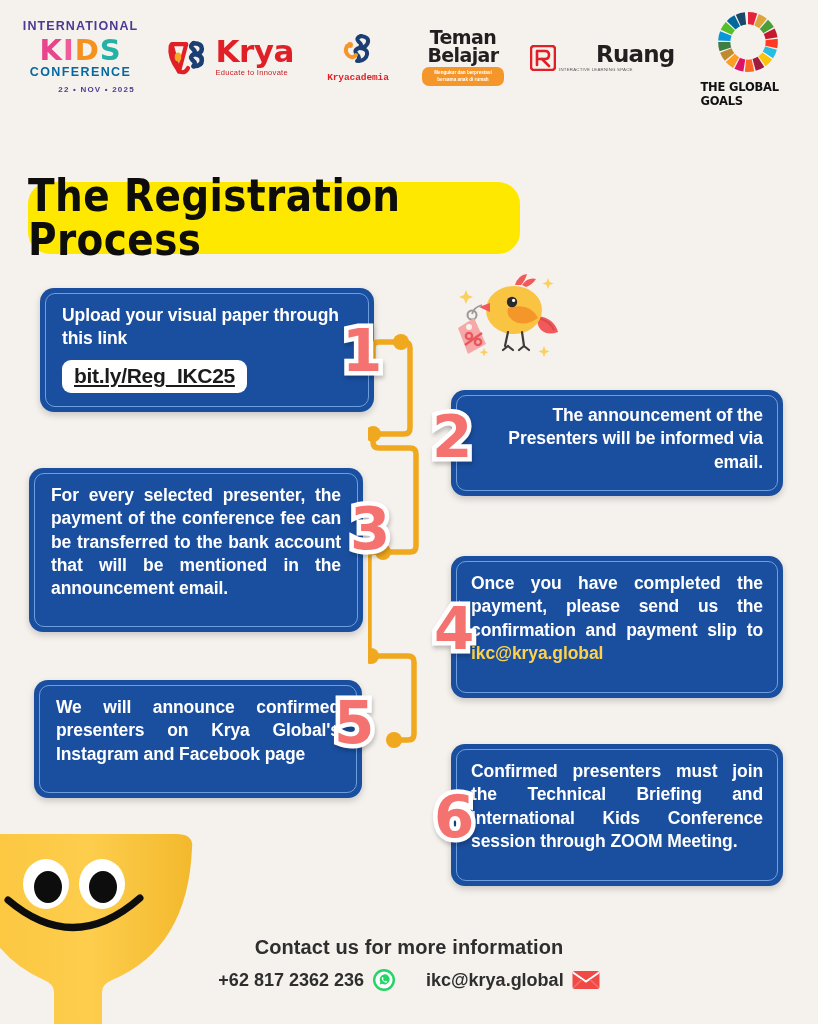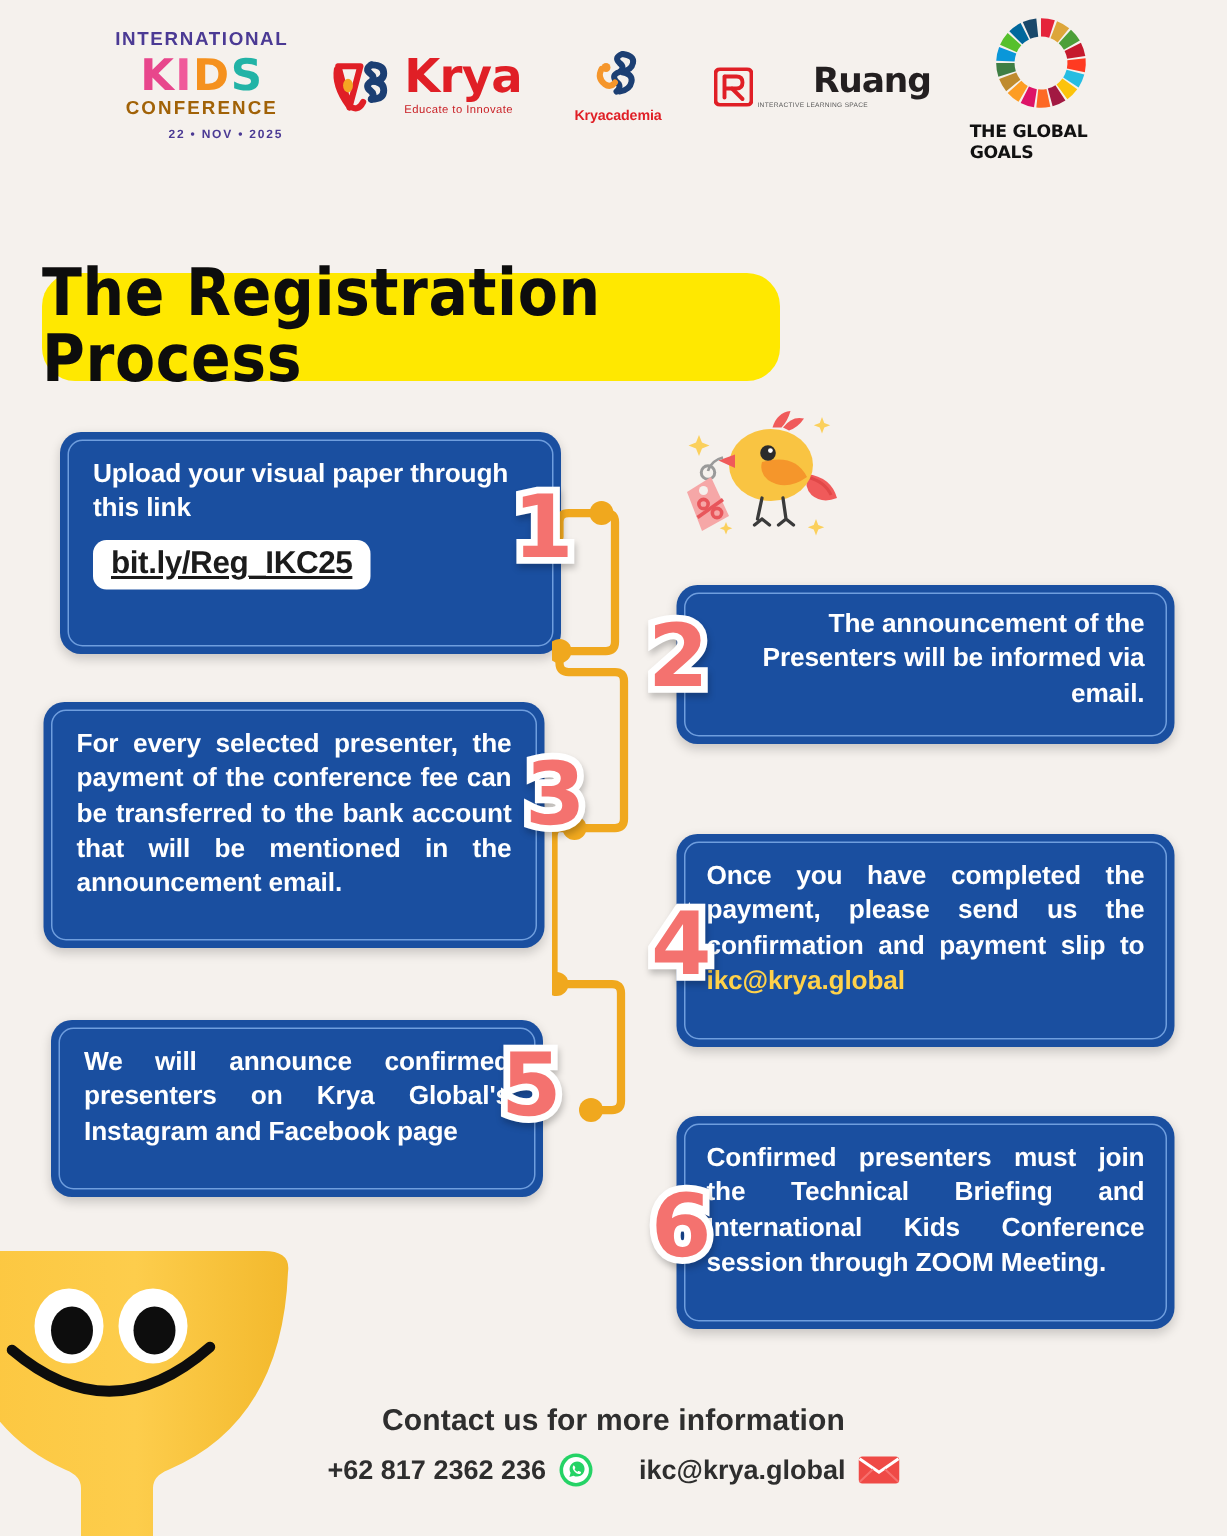--- a/index.html
+++ b/index.html
@@ -62,21 +62,21 @@
     font-family: "DejaVu Sans", sans-serif;
   }
   .ikc-kids .k { color: #e8468c; }
   .ikc-kids .i { color: #f05a9b; }
   .ikc-kids .d { color: #f5911e; }
   .ikc-kids .s { color: #22b3a6; }
   .ikc-conf {
     font-size: 12.5px;
     font-weight: bold;
     letter-spacing: 1.4px;
-    color: #a16207;
+    color: #0369a1;
     text-align: center;
     line-height: 1.1;
   }
   .ikc-date {
     font-size: 8px;
     font-weight: bold;
     letter-spacing: 1.2px;
     color: #4b3a94;
     text-align: center;
     margin-top: 5px;
@@ -104,20 +104,21 @@
 
   
   .kac-logo { width: 76px; }
   .kac-mark { width: 34px; height: 36px; }
   .kac-text {
     font-size: 9.5px;
     font-weight: bold;
     color: #e01f26;
     margin-top: 4px;
     letter-spacing: -0.1px;
+    font-family: Liberation Mono, monospace;
   }
 
   
   .tb-logo { width: 82px; }
   .tb-l1, .tb-l2 {
     font-size: 19px;
     font-weight: bold;
     color: #231f20;
     line-height: 0.95;
     letter-spacing: -0.6px;
@@ -336,20 +337,27 @@
     <div class="logo kac-logo">
       <svg class="kac-mark" viewBox="0 0 34 36">
         <path d="M20 4 q8 1 7 6 t-8 6 q8 1 7 6.5 t-8 6.5" fill="none" stroke="#1c3f73" stroke-width="4" stroke-linecap="round"></path>
         <path d="M20 4 q-6 2 -2 6 q4 3 0 6 q-6 2 -2 6.5 q4 3 0 6.5" fill="none" stroke="#1c3f73" stroke-width="4" stroke-linecap="round"></path>
         <path d="M6 14 q-3 6 2 10 q4 3 7 -1" fill="none" stroke="#f5962b" stroke-width="4" stroke-linecap="round"></path>
         <circle cx="9" cy="13" r="3" fill="#f5962b"></circle>
       </svg>
       <div class="kac-text">Kryacademia</div>
     </div>
 
+    <div class="logo tb-logo">
+      <div class="tb-l1">Teman</div>
+      <div class="tb-l2">Belajar</div>
+      <div class="tb-pill">
+        <div class="tb-sub">Mengukur dan berprestasi bersama anak di rumah</div>
+      </div>
+    </div>
 
     <div class="logo ruang-logo">
       <svg class="ruang-mark" viewBox="0 0 26 26">
         <rect x="1" y="1" width="24" height="24" rx="3" fill="none" stroke="#e01f26" stroke-width="2.6"></rect>
         <path d="M7 6 L7 20" stroke="#e01f26" stroke-width="2.6" stroke-linecap="round"></path>
         <path d="M7 6 L15 6 q4 0 4 4 t-4 4 L7 14" fill="none" stroke="#e01f26" stroke-width="2.6" stroke-linejoin="round"></path>
         <path d="M12 14 L19 21" stroke="#e01f26" stroke-width="2.6" stroke-linecap="round"></path>
       </svg>
       <div class="ruang-right">
         <div class="ruang-word">Ruang</div>
@@ -433,21 +441,21 @@
 
     <path d="M22 46 L6 56 L16 82 L34 72 Z" fill="#f6a7a7"></path>
     <circle cx="17" cy="55" r="3" fill="#f5f1ed"></circle>
     <g stroke="#e8565b" stroke-width="2.4" fill="none">
       <circle cx="17" cy="64" r="3.1"></circle>
       <circle cx="26" cy="70" r="3.1"></circle>
       <path d="M13 73 L30 61"></path>
     </g>
   </svg>
 
-  <div class="step-box" style="left:40px; top:288px; width:334px; height:148px; padding:16px 22px;">
+  <div class="step-box" style="left:40px; top:288px; width:334px; height:124px; padding:16px 22px;">
     <div class="step-text t-left">Upload your visual paper through this link</div>
     <div class="link-pill">
       <span>bit.ly/Reg_IKC25</span>
     </div>
   </div>
   <div class="num-badge" style="left:342px; top:322px;">1</div>
 
   <div class="step-box" style="left:451px; top:390px; width:332px; height:106px; padding:14px 20px;">
     <div class="step-text t-right">The announcement of the Presenters will be informed via email.</div>
   </div>

